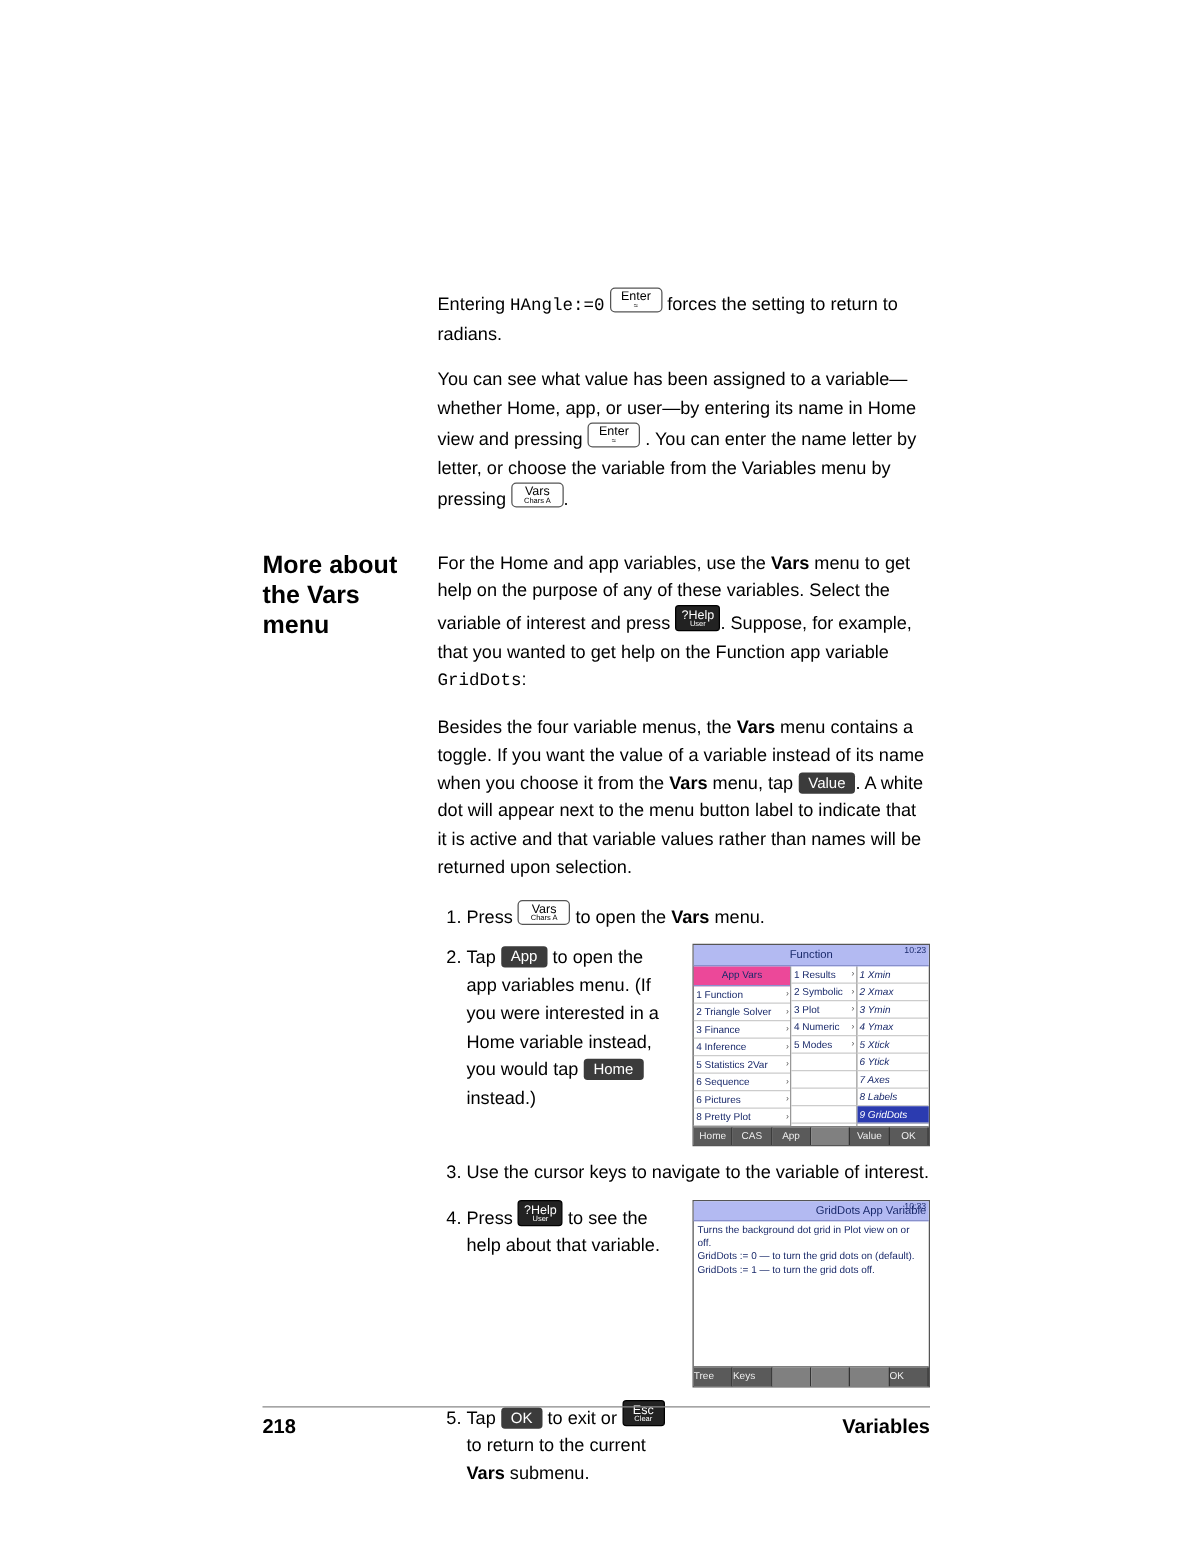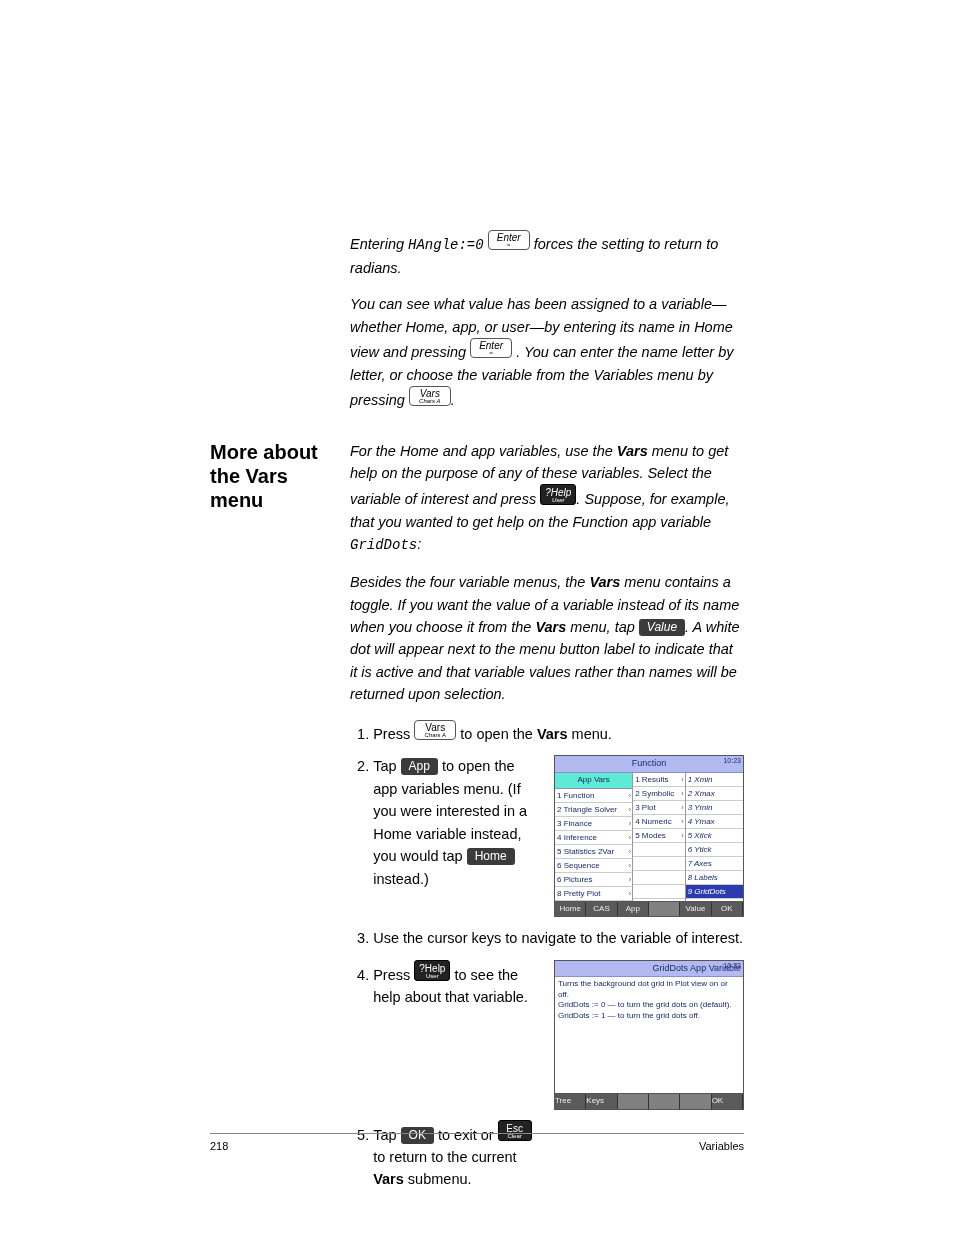--- a/index.html
+++ b/index.html
@@ -34,21 +34,20 @@
     font-size: 20px;
     font-weight: 700;
     line-height: 1.2;
   }
   .body {
     flex: 1 1 auto;
   }
   .body p {
     margin: 0 0 14px 0;
     text-align: left;
-    font-style: italic;
   }
   code.inline {
     font-family: "Courier New", monospace;
     font-size: 14px;
   }
   .keycap {
     display: inline-block;
     border: 1px solid #555;
     border-radius: 4px;
     padding: 0 8px 1px 8px;
@@ -119,21 +118,21 @@
   }
   .ss1 .titlebar .time {
     position: absolute; right: 2px; top: 0; font-size: 7px;
   }
   .ss1 .cols { display: flex; }
   .ss1 .col {
     border-right: 1px solid #999;
   }
   .ss1 .col:last-child { border-right: none; }
   .ss1 .col .hd {
-    background: #5eead4;
+    background: #ec4899;
     border-bottom: 1px solid #8890cc;
     padding: 1px 2px;
     font-size: 8px;
     color: #1a2a6b;
     text-align: center;
   }
   .ss1 .col .cell {
     padding: 1px 2px;
     border-bottom: 1px solid #ccc;
     white-space: nowrap;
@@ -192,22 +191,23 @@
   }
   .ss2 .softrow div.blank { background: #808080; }
   .footer {
     position: absolute;
     bottom: 80px;
     left: 210px;
     right: 210px;
     border-top: 1px solid #888;
     display: flex;
     justify-content: space-between;
-    font-size: 11px;
+    font-size: 16px;
     padding-top: 4px;
+    font-weight: bold;
   }
 </style>
 </head>
 <body>
 
 <div class="page">
 
   <div class="row">
     <div class="gutter"></div>
     <div class="body">

